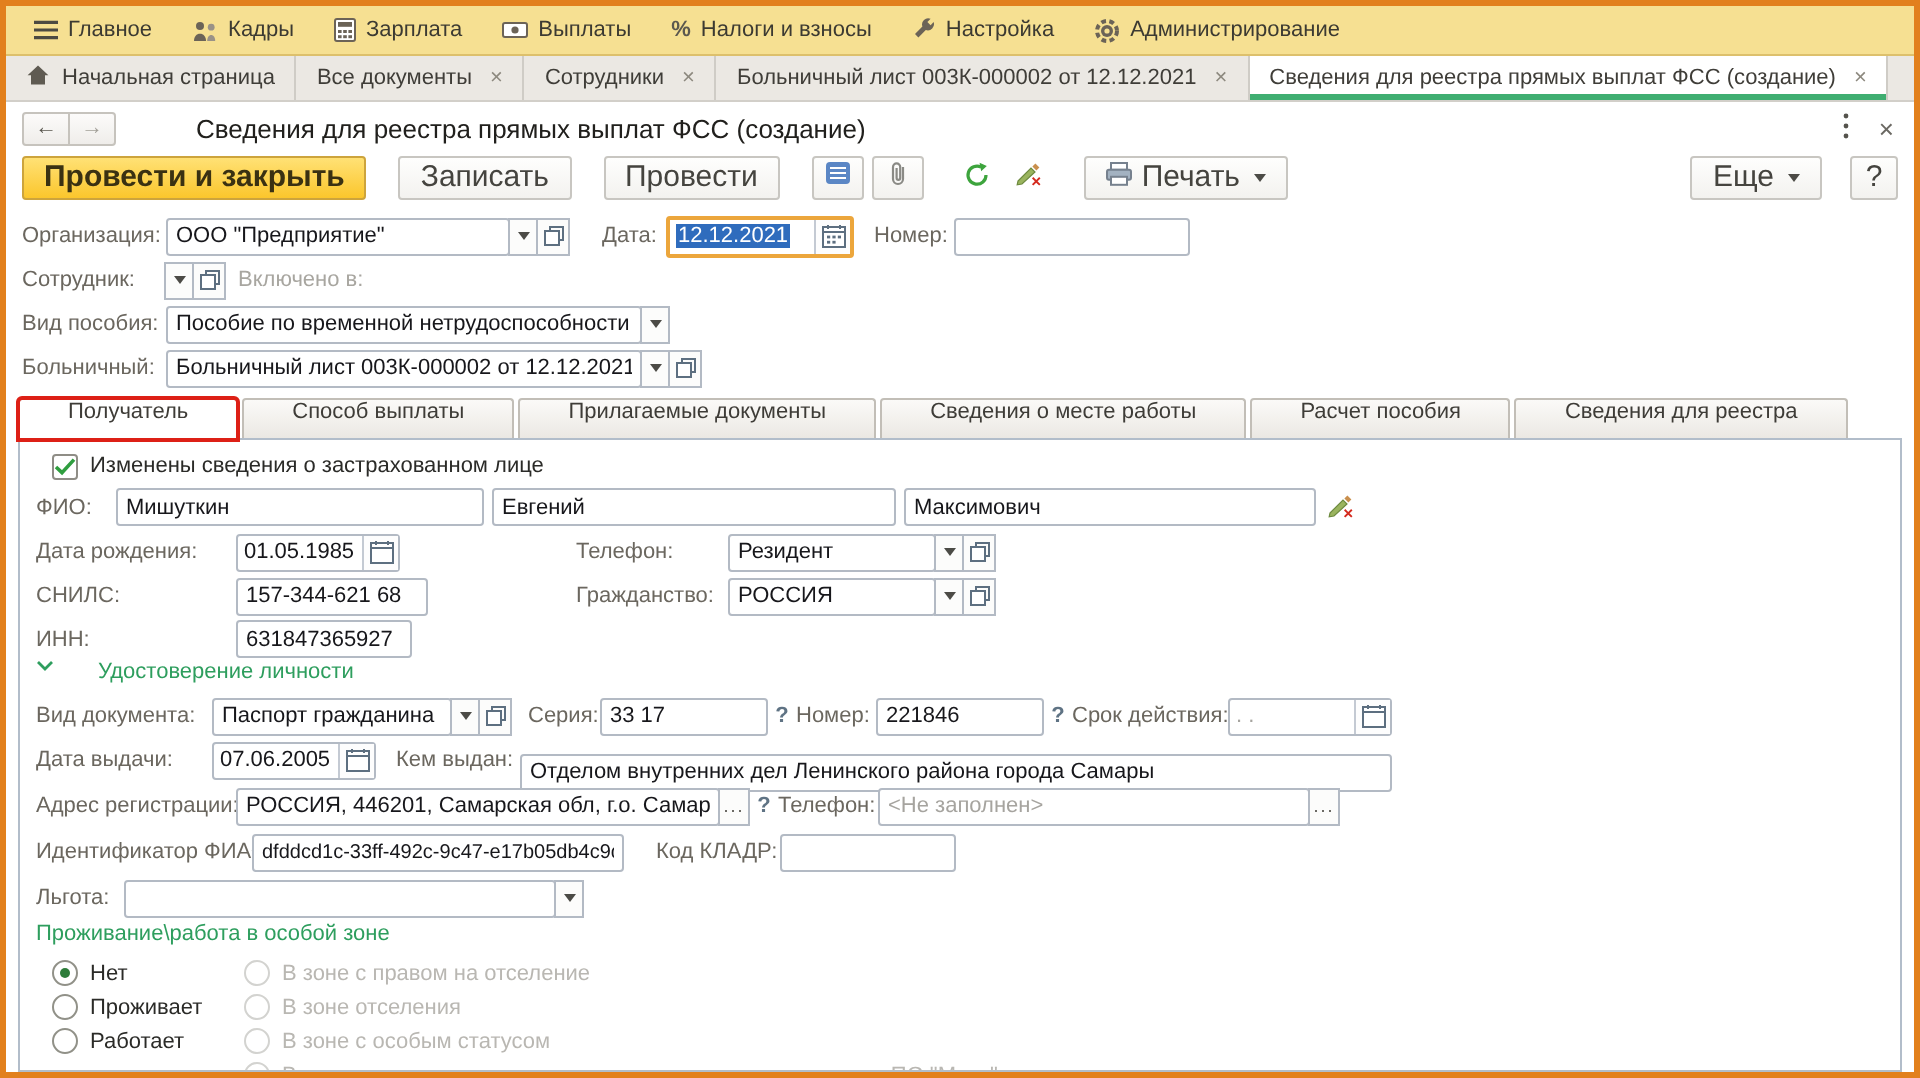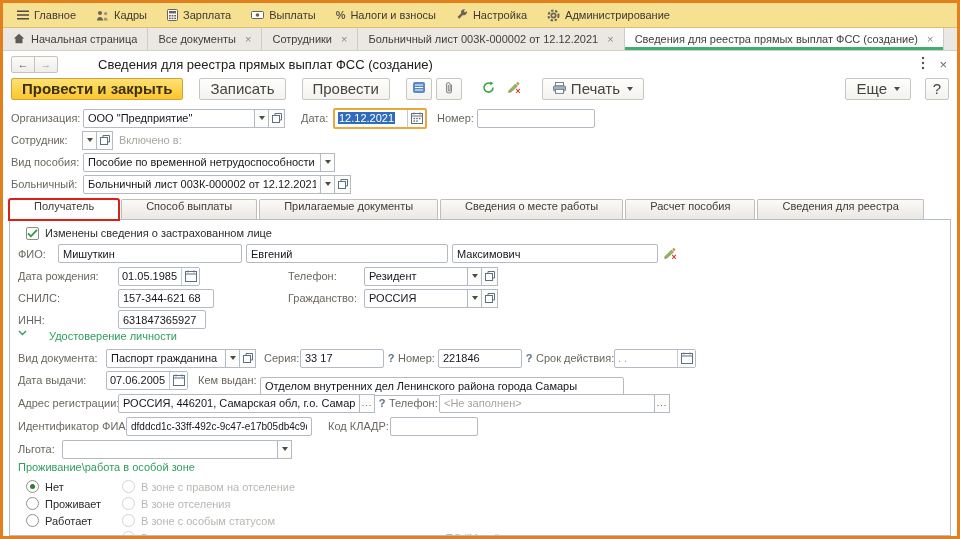--- a/index.html
+++ b/index.html
@@ -460,21 +460,21 @@
         <div class="dval2">07.06.2005</div>
         <div class="calbtn">
             <svg width="12" height="12">
               <rect x="0.5" y="1.5" width="11" height="10" fill="#fff" stroke="#5d6f80"></rect>
               <path d="M0.5 4h11" stroke="#5d6f80"></path>
               <path d="M3 0.5v2M9 0.5v2" stroke="#5d6f80"></path>
             </svg>
           </div>
       </div>
       <span class="lbl" style="margin-left:10px;width:62px">Кем выдан:</span>
-      <input class="inp" style="width: 364px; margin-top: 12px;" readonly="" value="Отделом внутренних дел Ленинского района города Самары">
+      <input class="inp" style="width: 436px; margin-top: 12px;" readonly="" value="Отделом внутренних дел Ленинского района города Самары">
     </div>
 
     <div class="crow" style="height:24px">
       <span class="lbl" style="width:100px">Адрес регистрации:</span>
       <input class="inp" style="width: 242px;" readonly="" value="РОССИЯ, 446201, Самарская обл, г.о. Самара, г Самара, ул Карбышева, д. 78, кв.">
       <span class="ellbtn">...</span>
       <span class="qh">?</span>
       <span class="lbl" style="width:50px">Телефон:</span>
       <input class="inp grayph" style="width: 216px;" readonly="" placeholder="&lt;Не заполнен&gt;">
       <span class="ellbtn">...</span>

